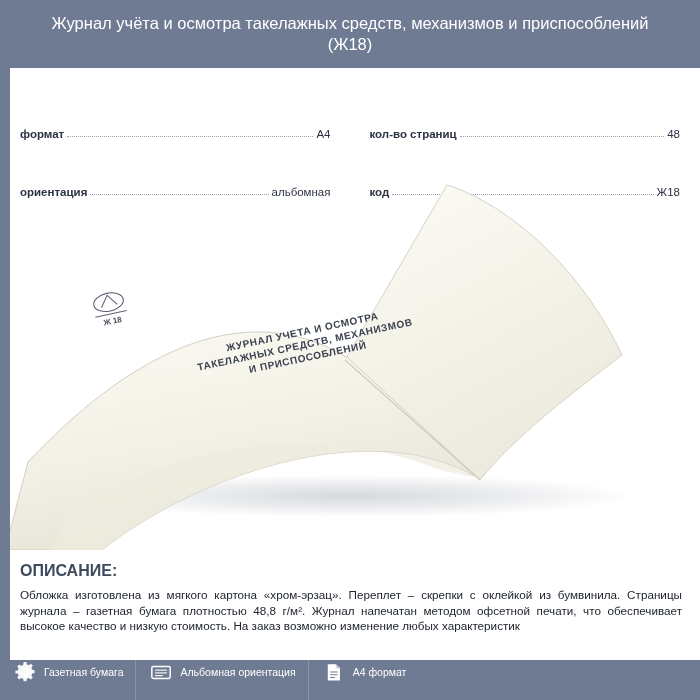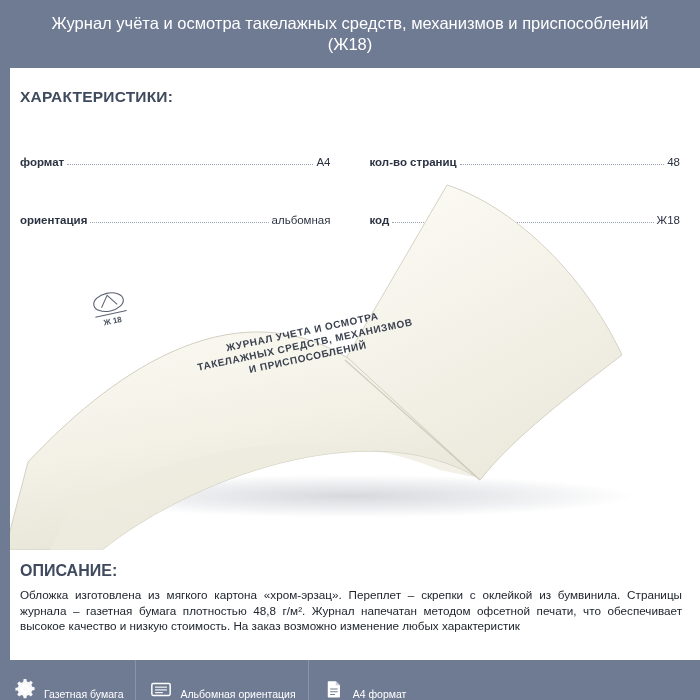--- a/index.html
+++ b/index.html
@@ -166,23 +166,23 @@
     left: 0;
     top: 660px;
     width: 700px;
     height: 40px;
     background: #6f7b92;
     display: flex;
     align-items: center;
   }
   .footer-item {
     display: flex;
-    align-items: flex-end;
+    align-items: center;
     height: 40px;
-    padding: 0 12px 0 14px;
+    padding: 0 12px 16px 14px;
     color: #ffffff;
     font-size: 10.5px;
     white-space: nowrap;
     border-right: 1px solid #8a94a8;
     box-sizing: border-box;
   }
   .footer-item:last-child { border-right: none; }
   .footer-icon {
     width: 22px;
     height: 22px;
@@ -199,21 +199,20 @@
 
 <div class="page">
 
   <div class="header">
     <div class="header-title">Журнал учёта и осмотра такелажных средств, механизмов и приспособлений (Ж18)</div>
   </div>
 
   <div class="left-bar"></div>
 
   <div class="char-section">
-    <div class="char-title">ХАРАКТЕРИСТИКИ:</div>
     <div class="char-grid">
       <div class="char-col">
         <div class="char-row">
           <span class="char-label">формат</span>
           <span class="char-dots"></span>
           <span class="char-value">А4</span>
         </div>
         <div class="char-row">
           <span class="char-label">ориентация</span>
           <span class="char-dots"></span>

